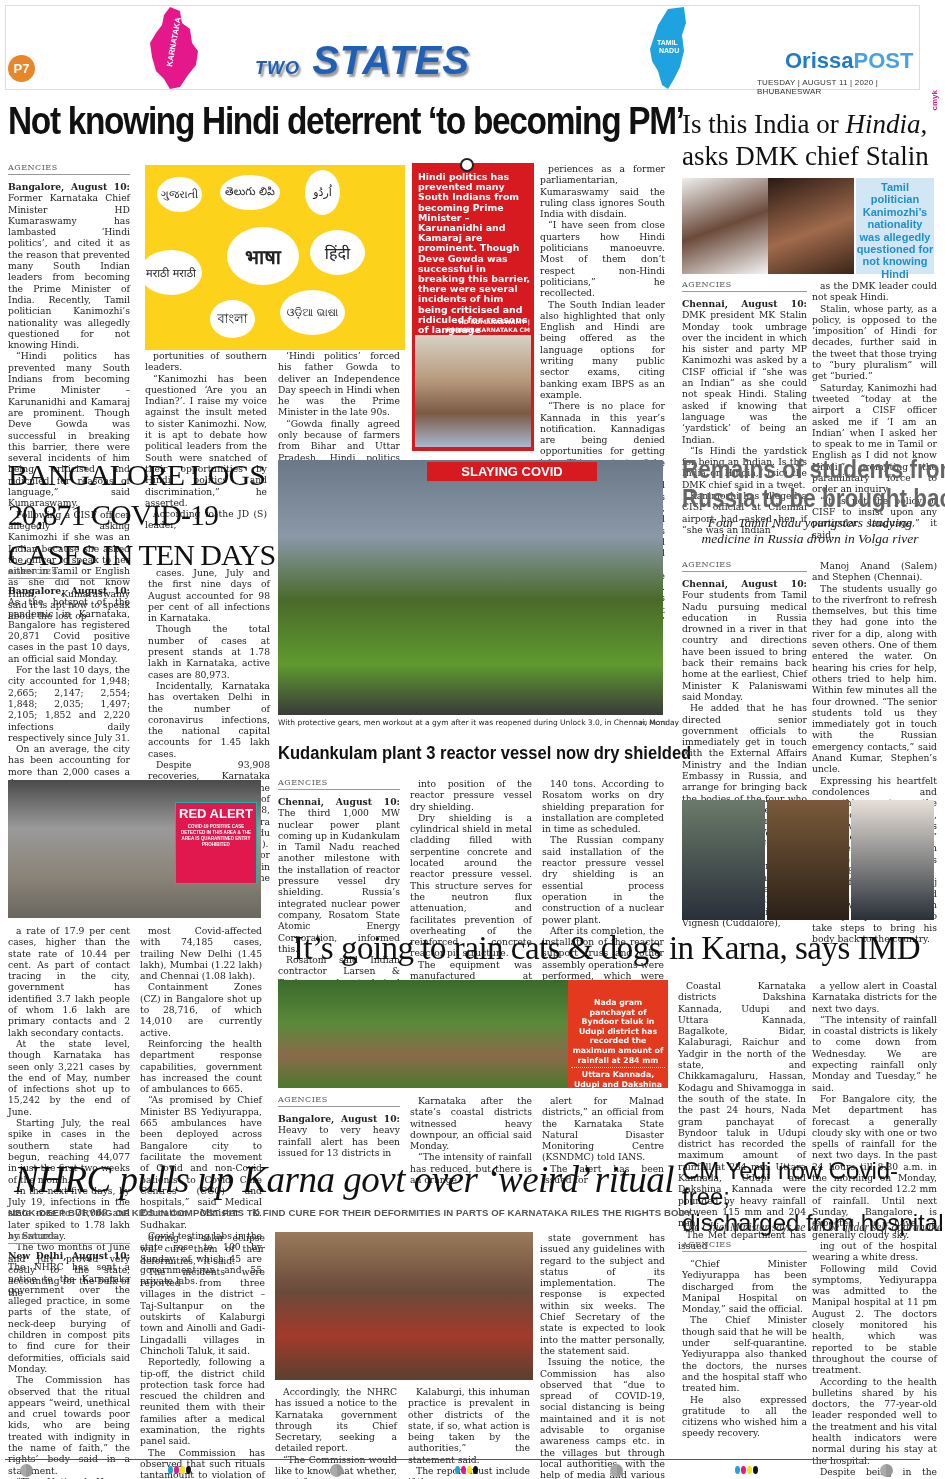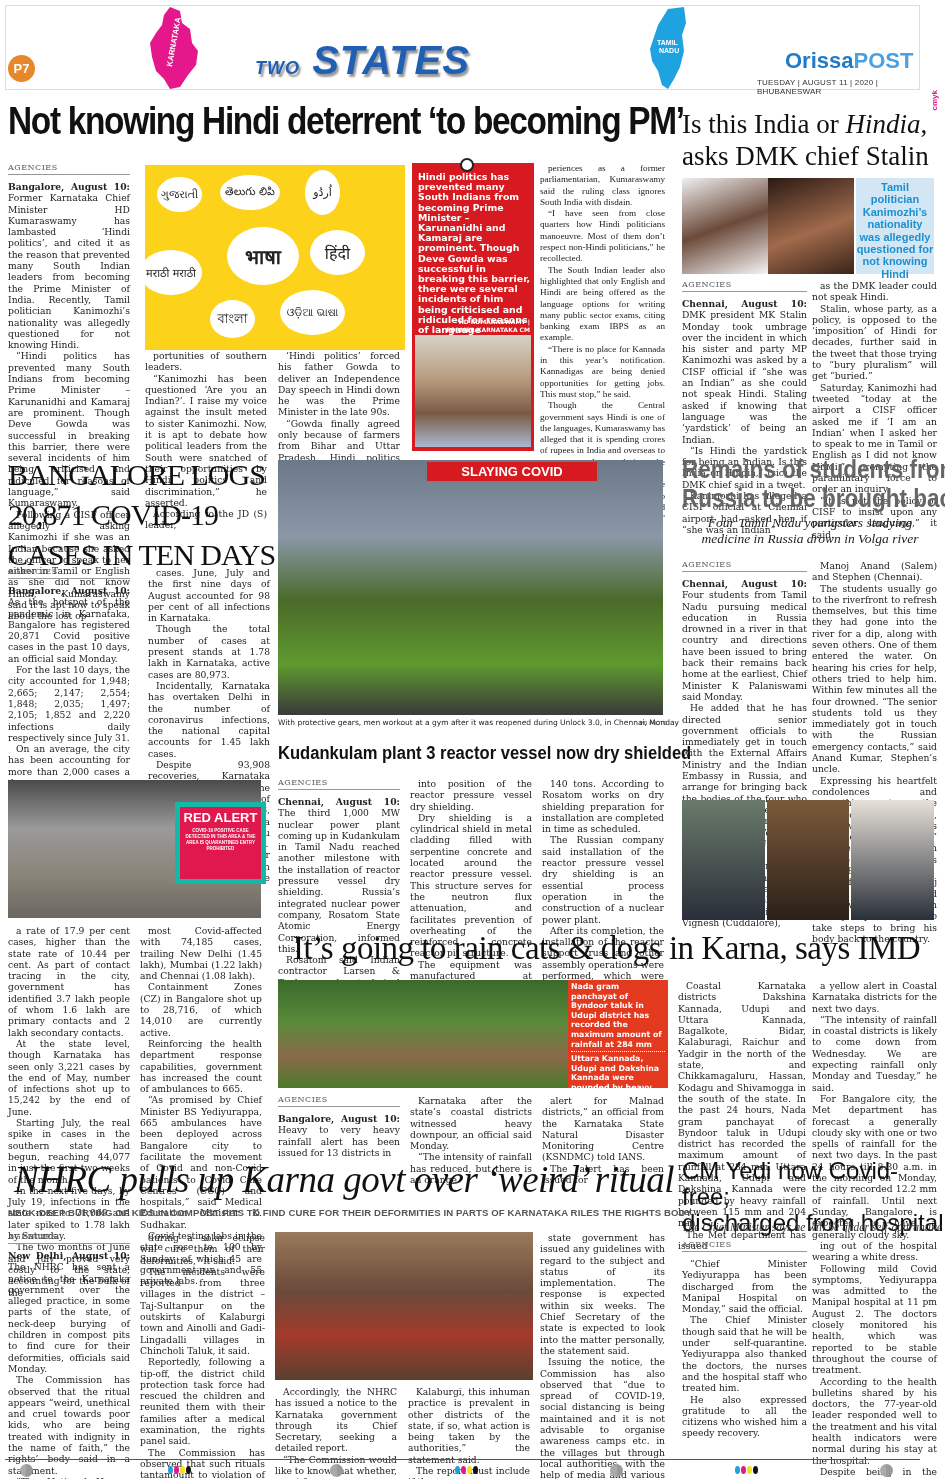--- a/index.html
+++ b/index.html
@@ -44,26 +44,26 @@
   .gym-caption { left: 278px; top: 718px; font: 7.5px "DejaVu Sans", sans-serif; color: #222; }
   .pti { left: 640px; top: 720px; font: 5px "DejaVu Sans", sans-serif; color: #444; }
   .kud-h { left: 278px; top: 743px; font: bold 18px "Liberation Sans", sans-serif; color: #111; transform: scaleX(.92); transform-origin: left; white-space: nowrap; }
 
   .rus-h { left: 682px; top: 455px; font: bold 25px/29px "Liberation Sans", sans-serif; color: #666; transform: scaleX(.9); transform-origin: left; white-space: nowrap; }
   .rus-sub { left: 690px; top: 515px; width: 240px; text-align: center; font: italic 13.5px/16px "Liberation Serif", serif; color: #222; }
   .students { left: 682px; top: 800px; width: 252px; height: 120px; display: flex; gap: 2px; }
   .students div { flex: 1; }
 
   .redalert-photo { left: 8px; top: 780px; width: 253px; height: 138px; background: linear-gradient(180deg,#4a4a4a 0%,#9a9a9a 35%,#8a8478 70%,#6a6660 100%); }
-  .redalert { left: 175px; top: 802px; width: 91px; height: 82px; background: #e0184d; color: #fff; font: bold 13px "Liberation Sans", sans-serif; text-align: center; padding-top: 3px; border: 5px solid #14b8a6; }
+  .redalert { left: 175px; top: 802px; width: 82px; height: 82px; background: #e0184d; color: #fff; font: bold 13px "Liberation Sans", sans-serif; text-align: center; padding-top: 3px; border: 1px solid #14b8a6; }
   .redalert small { display: block; font-size: 4.5px; line-height: 6px; margin-top: 3px; }
 
   .rain-h { left: 278px; top: 930px; font: 33px "Liberation Serif", serif; color: #111; white-space: nowrap; letter-spacing: -.5px; margin-left: 15px; }
   .rain-photo { left: 278px; top: 980px; width: 290px; height: 108px; background: linear-gradient(180deg,#3a6a2a 0%,#5a8a3a 40%,#8a6a4a 70%,#4a7a2a 100%); }
-  .rain-box { left: 568px; top: 980px; width: 100px; height: 108px; background: #e3391e; color: #fff; font: bold 7.8px/9.6px "DejaVu Sans", sans-serif; text-align: left; padding: 2px 3px; }
+  .rain-box { left: 568px; top: 980px; width: 100px; height: 108px; background: #e3391e; color: #fff; font: bold 7.8px/9.6px "DejaVu Sans", sans-serif; text-align: center; padding: 18px 3px; }
   .rain-box hr { border: none; border-top: 1px dotted #fff; margin: 2px 0; }
 
   .nhrc-h { left: 8px; top: 1158px; font: italic 37px "Liberation Serif", serif; color: #111; white-space: nowrap; letter-spacing: -.5px; margin-left: 6px; }
   .nhrc-sub { left: 8px; top: 1207px; font: bold 9.6px "Liberation Sans", sans-serif; color: #555; white-space: nowrap; letter-spacing: .1px; }
   .nhrc-photo { left: 275px; top: 1232px; width: 258px; height: 148px; background: linear-gradient(180deg,#9a7a5a 0%,#6a4a3a 40%,#a33a2a 70%,#5a4030 100%); }
   .cm-h { left: 682px; top: 1158px; font: 24px/26px "Liberation Sans", sans-serif; color: #111; }
   .cm-sub { left: 682px; top: 1221px; font: italic 11.5px "Liberation Serif", serif; color: #333; white-space: nowrap; }
 
   .bottom-rule { left: 5px; top: 1459px; width: 915px; height: 1px; background: #555; }
   .reg { width: 13px; height: 13px; border-radius: 50%; background: linear-gradient(90deg,#aaa 50%,#999 50%); top: 1464px; }
@@ -115,35 +115,35 @@
   <div class="bubble" style="left:65px;top:135px;width:45px;height:38px;font-size:13px;">বাংলা</div>
   <div class="bubble" style="left:135px;top:125px;width:65px;height:45px;">ଓଡ଼ିଆ ଭାଷା</div>
 </div>
 
 <div class="abs col" style="left:145px; top:350px; width:122px;">
     <p>portunities of southern leaders.</p>
     <p>“Kanimozhi has been questioned ‘Are you an Indian?’. I raise my voice against the insult meted to sister Kanimozhi. Now, it is apt to debate how political leaders from the South were snatched of their opportunities by Hindi politics and discrimination,” he asserted.</p>
     <p>According to the JD (S) leader,</p>
   </div>
 <div class="abs col" style="left:278px; top:350px; width:122px;">
-    <p>‘Hindi politics’ forced his father Gowda to deliver an Independence Day speech in Hindi down he was the Prime Minister in the late 90s.</p>
+    <p>‘Hindi politics’ forced his father Gowda to deliver an Independence Day speech in Hindi when he was the Prime Minister in the late 90s.</p>
     <p>“Gowda finally agreed only because of farmers from Bihar and Uttar Pradesh. Hindi politics works in this country to this extent,” he pointed out.</p>
     <p>Reminiscing about his own ex-</p>
   </div>
 
 <div class="abs quote-box"></div>
 <div class="abs quote-icon"></div>
 <div class="abs quote-text">Hindi politics has prevented many South Indians from becoming Prime Minister – Karunanidhi and Kamaraj are prominent. Though Deve Gowda was successful in breaking this barrier, there were several incidents of him being criticised and ridiculed for reasons of language</div>
 <div class="abs quote-cred">
   <div>HD KUMARASWAMY |</div>
   <div>FORMER KARNATAKA CM</div>
 </div>
 <div class="abs quote-photo"></div>
 
-<div class="abs col" style="left:540px; top:163px; width:125px;font-family:Liberation Serif, serif;">
+<div class="abs col" style="left:540px; top:163px; width:125px;">
     <p>periences as a former parliamentarian, Kumaraswamy said the ruling class ignores South India with disdain.</p>
     <p>“I have seen from close quarters how Hindi politicians manoeuvre. Most of them don’t respect non-Hindi politicians,” he recollected.</p>
     <p>The South Indian leader also highlighted that only English and Hindi are being offered as the language options for writing many public sector exams, citing banking exam IBPS as an example.</p>
     <p>“There is no place for Kannada in this year’s notification. Kannadigas are being denied opportunities for getting jobs. This must stop,” he said.</p>
     <p>Though the Central government says Hindi is one of the languages, Kumaraswamy has alleged that it is spending crores of rupees in India and overseas to promote and popularise the language.</p>
     <p>“This is one of the clandestine programmes. It is possible to fight this only with love and respect for each one’s language,” he added.</p>
   </div>
 
 <div class="abs right-h">
   <span>Is this India or </span><i>Hindia</i><span>, asks DMK chief Stalin</span>

